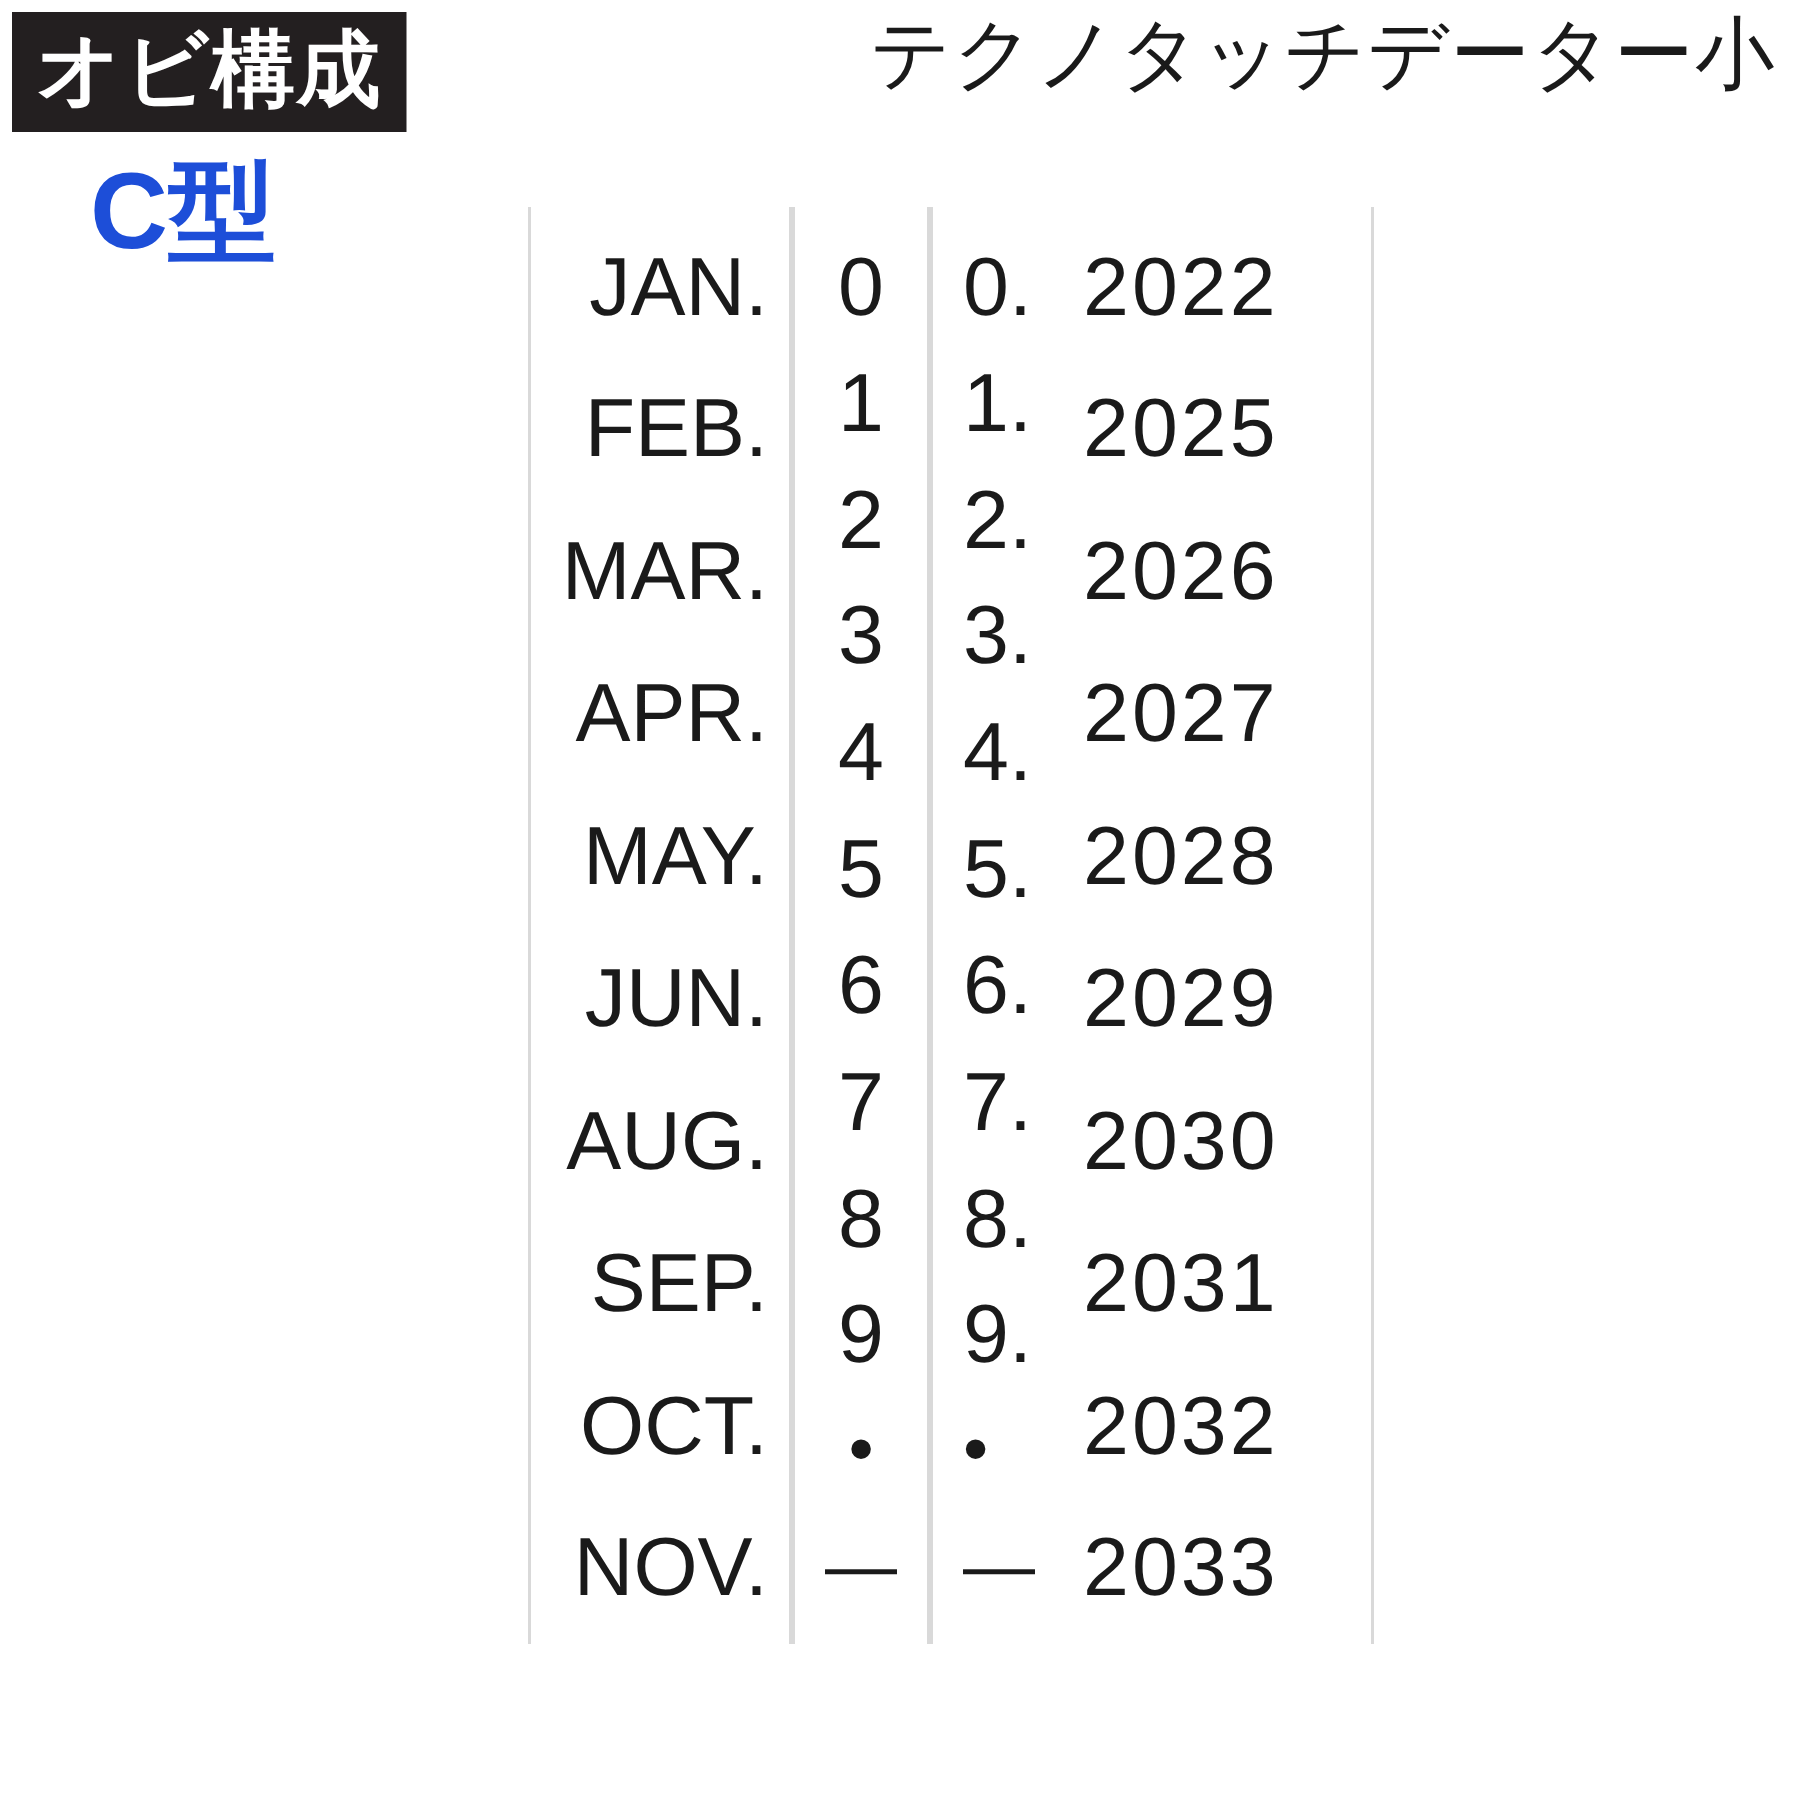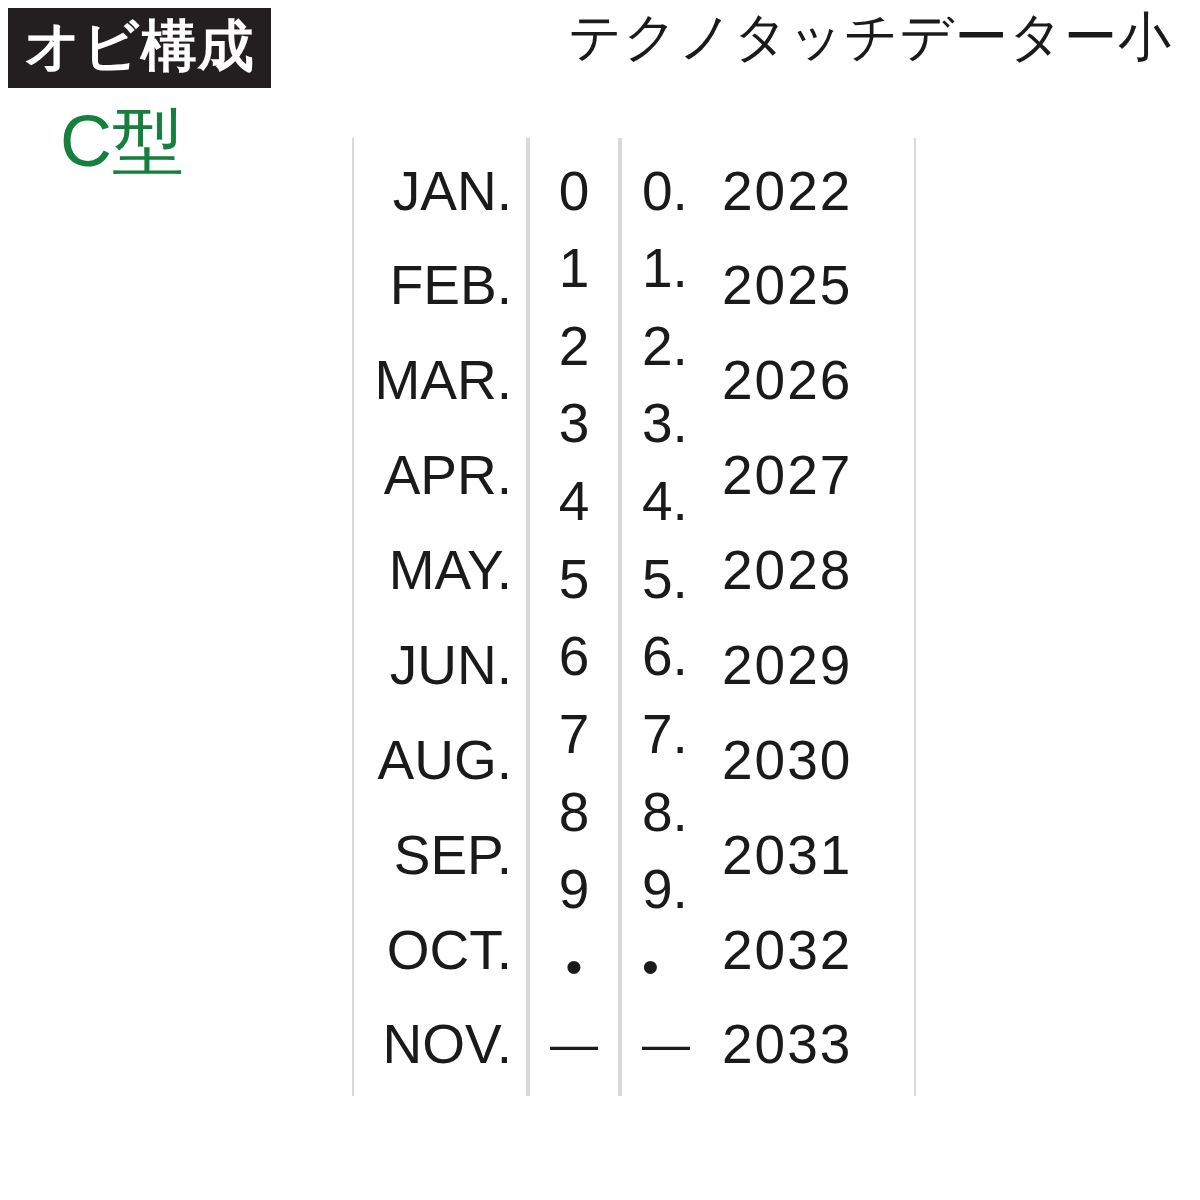--- a/index.html
+++ b/index.html
@@ -28,29 +28,29 @@
     letter-spacing: 1px;
     padding: 10px 16px 14px 16px;
     line-height: 1;
     white-space: nowrap;
   }
   .type-label {
     position: absolute;
     left: 60px;
     top: 105px;
     font-size: 72px;
-    font-weight: normal;
-    color: #15803d;
+    font-weight: bold;
+    color: #1d4ed8;
     letter-spacing: 0px;
     line-height: 1;
     white-space: nowrap;
   }
   .product-title {
     position: absolute;
-    right: 28px;
+    right: 16px;
     top: 10px;
     font-size: 53px;
     font-weight: normal;
     color: #1a1a1a;
     letter-spacing: 1px;
     line-height: 1;
     white-space: nowrap;
     margin-left: 31px;
   }
 

